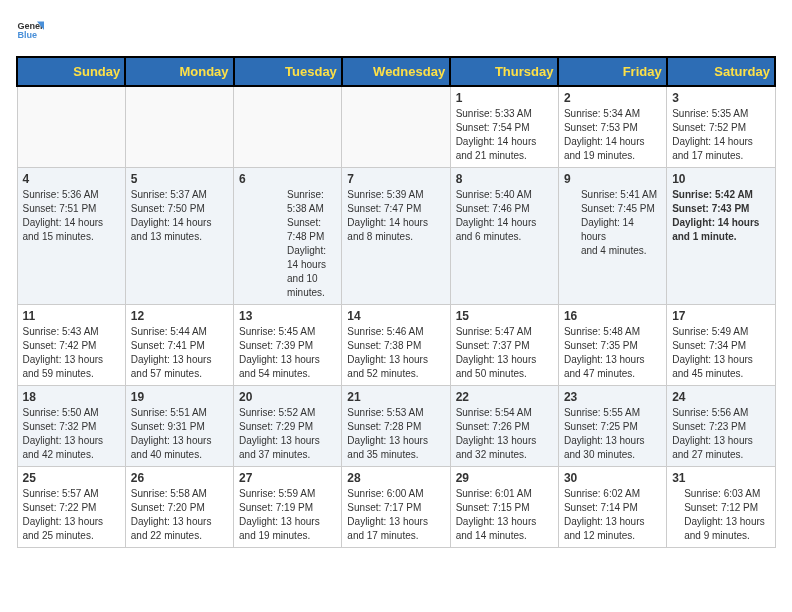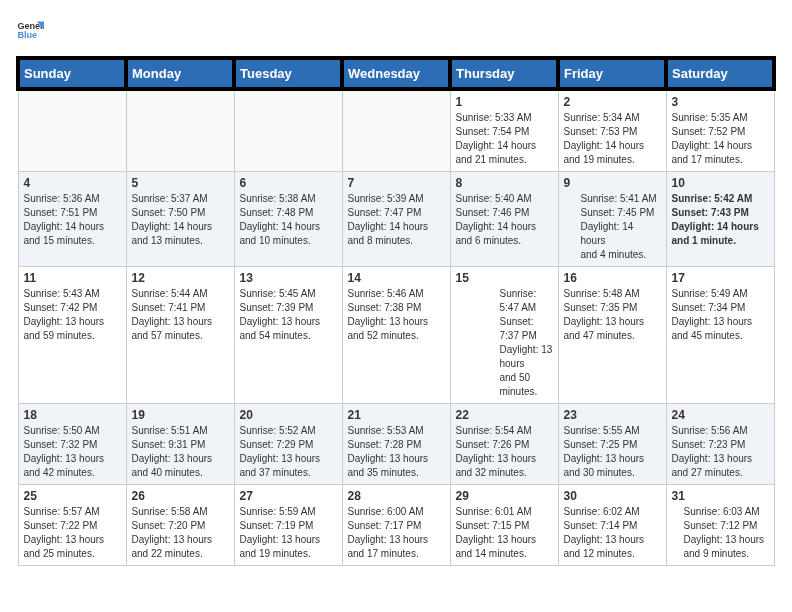--- a/index.html
+++ b/index.html
@@ -37,25 +37,25 @@
       font-size: 16px;
       color: #555;
     }
     table {
       width: 100%;
       border-collapse: collapse;
       table-layout: fixed;
     }
     th {
       background: #2d6db5;
-      color: #ffffff;
-      text-align: left;
+      color: #fde047;
+      text-align: right;
       padding: 6px 4px;
       font-size: 13px;
-      border: 4px solid #000000;
+      border: 2px solid #000000;
     }
     td {
       border: 1px solid #ccc;
       vertical-align: top;
       padding: 4px 5px;
       font-size: 11px;
       color: #333;
       min-height: 80px;
       height: 80px;
     }
@@ -146,21 +146,21 @@
         </td>
         <td class="even-row">
           <span class="day-number">5</span>
           <div class="day-info" style="white-space: pre-line;">Sunrise: 5:37 AM
 Sunset: 7:50 PM
 Daylight: 14 hours
 and 13 minutes.</div>
         </td>
         <td class="even-row">
           <span class="day-number">6</span>
-          <div class="day-info" style="white-space: pre-line;">Sunrise: 5:38 AM
+          <div class="day-info" style="white-space: pre-line; margin-left: 48px;">Sunrise: 5:38 AM
 Sunset: 7:48 PM
 Daylight: 14 hours
 and 10 minutes.</div>
         </td>
         <td class="even-row">
           <span class="day-number">7</span>
           <div class="day-info" style="white-space: pre-line;">Sunrise: 5:39 AM
 Sunset: 7:47 PM
 Daylight: 14 hours
 and 8 minutes.</div>
@@ -211,21 +211,21 @@
         </td>
         <td class="odd-row">
           <span class="day-number">14</span>
           <div class="day-info" style="white-space: pre-line;">Sunrise: 5:46 AM
 Sunset: 7:38 PM
 Daylight: 13 hours
 and 52 minutes.</div>
         </td>
         <td class="odd-row">
           <span class="day-number">15</span>
-          <div class="day-info" style="white-space: pre-line; margin-left: 44px;">Sunrise: 5:47 AM
+          <div class="day-info" style="white-space: pre-line;">Sunrise: 5:47 AM
 Sunset: 7:37 PM
 Daylight: 13 hours
 and 50 minutes.</div>
         </td>
         <td class="odd-row">
           <span class="day-number">16</span>
           <div class="day-info" style="white-space: pre-line;">Sunrise: 5:48 AM
 Sunset: 7:35 PM
 Daylight: 13 hours
 and 47 minutes.</div>

